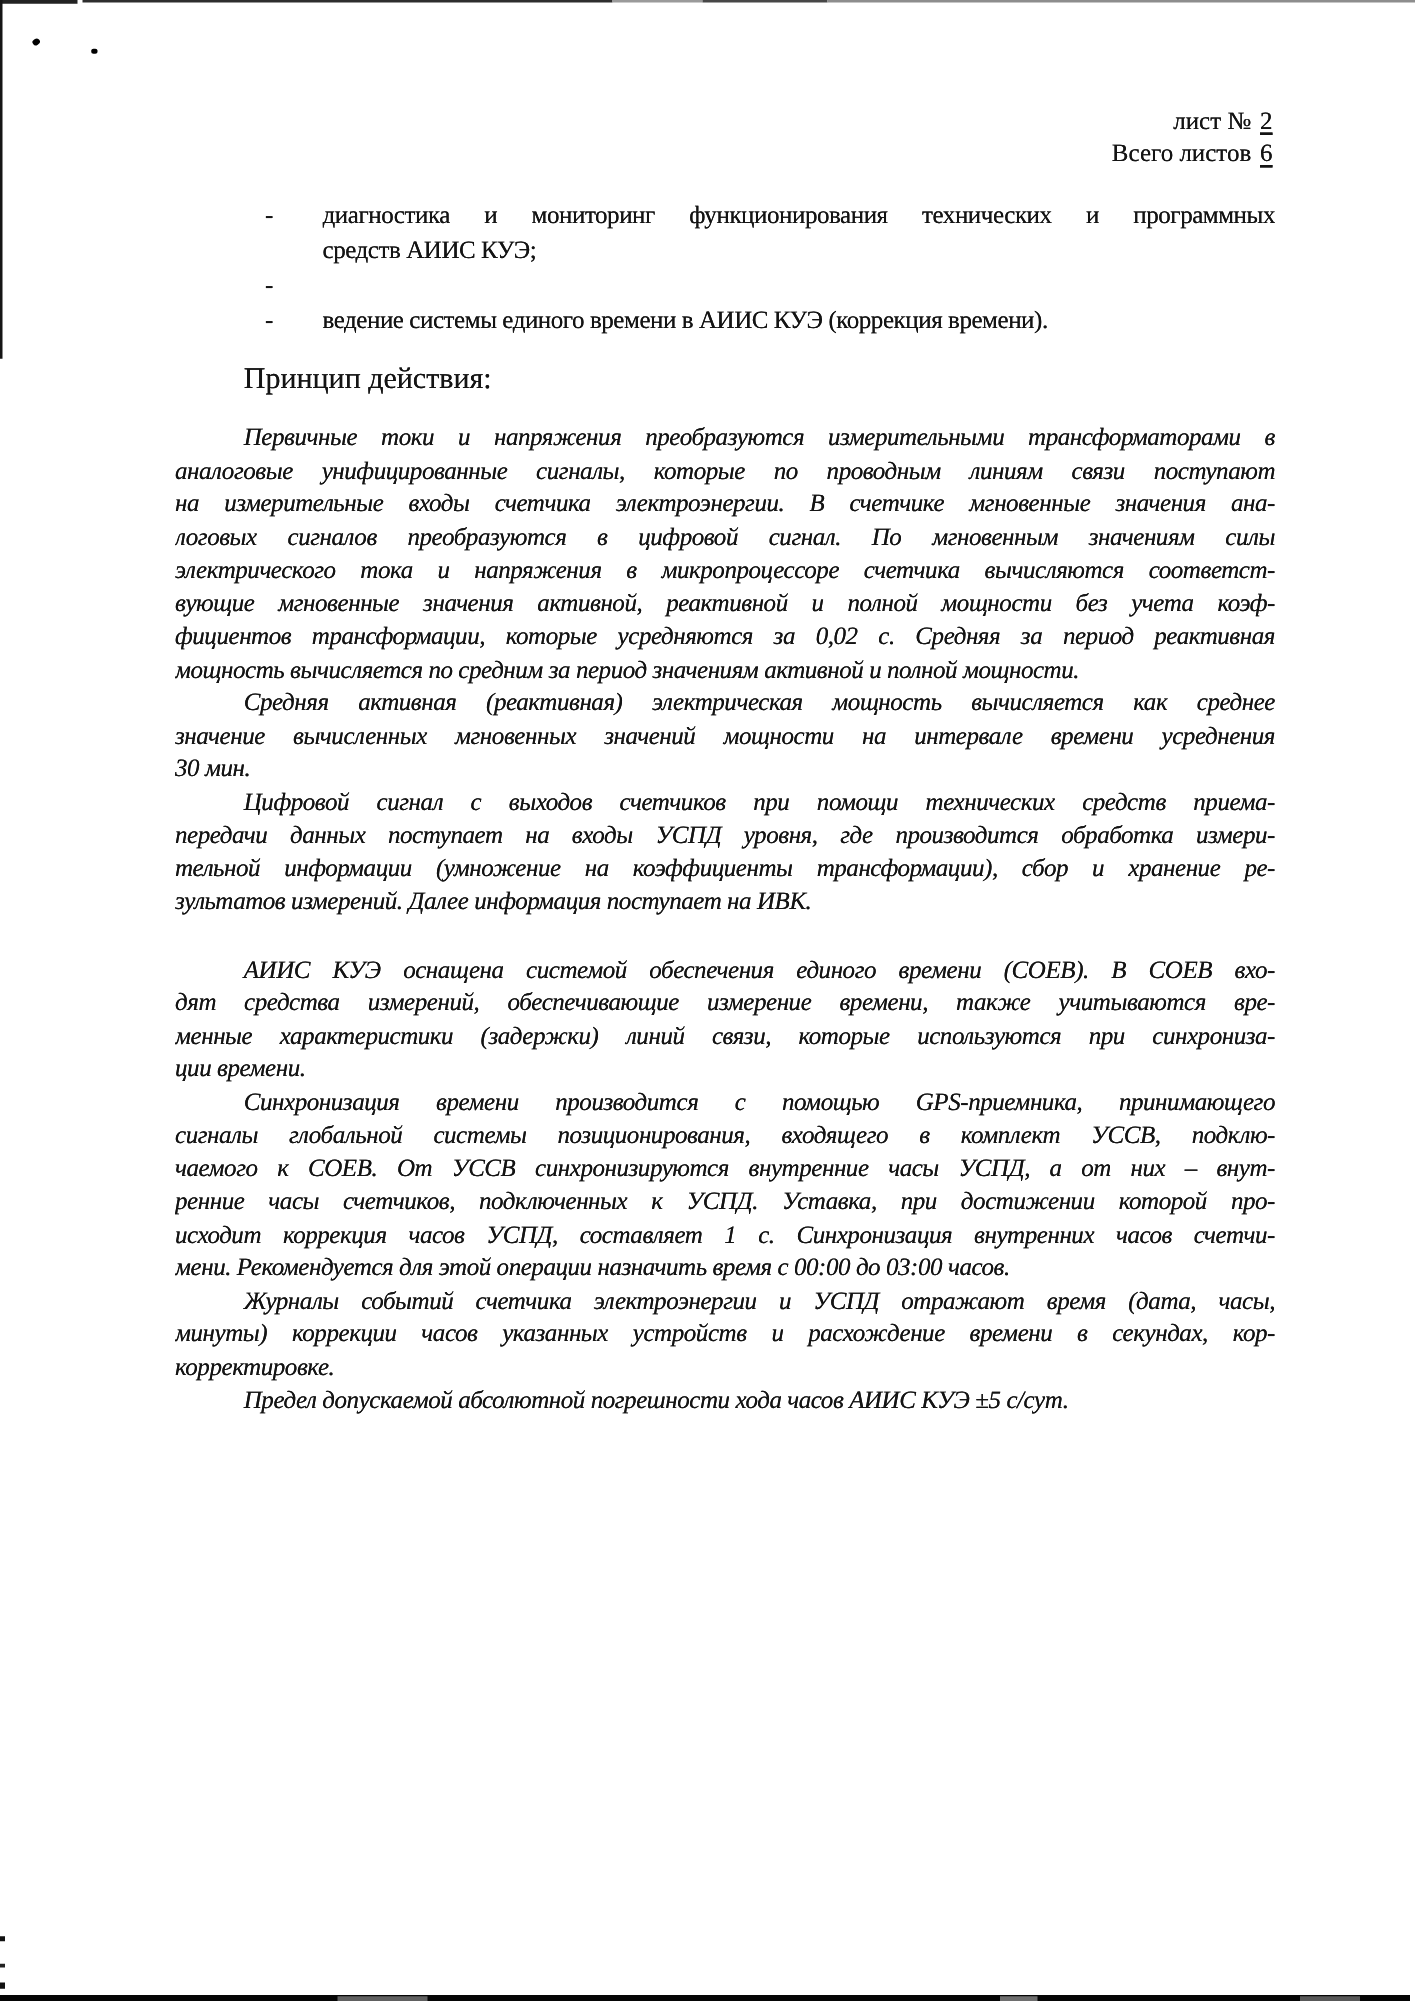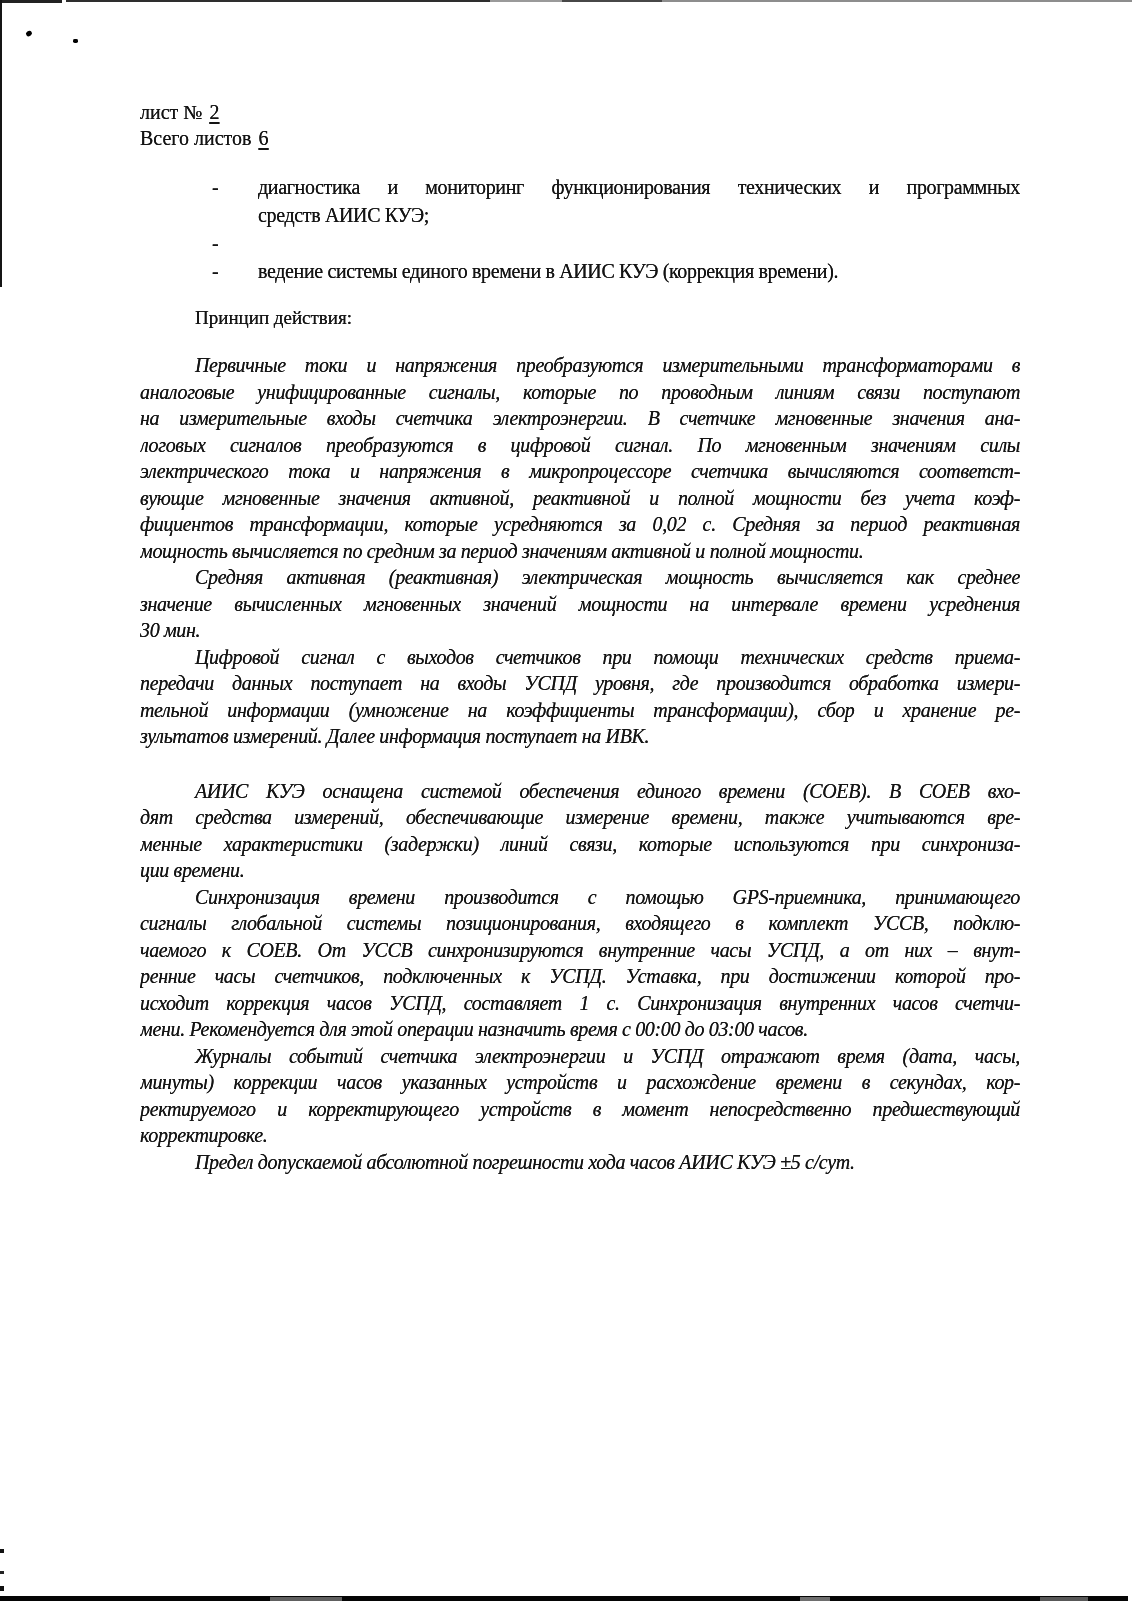--- a/index.html
+++ b/index.html
@@ -3,29 +3,29 @@
 <meta charset="utf-8">
 <style>
   html,body{margin:0;padding:0;}
   body{
     width:1132px;height:1601px;background:#ffffff;position:relative;overflow:hidden;
     font-family:"Liberation Serif","DejaVu Serif",serif;
     color:#141414;
     text-shadow:0 0 0.45px #1a1a1a;
   }
   .content{position:absolute;left:140px;top:0;width:880px;}
-  .header{padding-top:55px;text-align:left;font-size:20px;line-height:26px;margin-top:44px;}
+  .header{padding-top:84px;text-align:right;font-size:20px;line-height:26px;}
   .hline{height:26px;}
   .u{text-decoration:underline;text-underline-offset:3px;margin-left:5px;padding:0 2px;}
   .bullets{margin-top:22px;font-size:20px;line-height:28px;letter-spacing:-0.35px;}
   .bullet{display:flex;padding-left:72px;}
   .dash{flex:0 0 46px;width:46px;}
   .btext{flex:1;min-width:0;}
   .btext .tline{height:28px;}
-  .sheading{margin-top:20px;padding-left:55px;font-size:19px;line-height:26px;}
+  .sheading{margin-top:20px;padding-left:55px;font-size:24px;line-height:26px;}
   .paras{margin-top:21px;font-size:20px;line-height:26.5px;letter-spacing:-0.35px;font-style:italic;}
   .paras .tline{height:26.5px;}
   .para.gap{margin-top:28px;}
   .tline{text-align:justify;text-align-last:left;overflow:hidden;}
   .tline.fill{text-align-last:justify;}
   .tline.ind{padding-left:55px;}
   
   .art{position:absolute;pointer-events:none;}
   .top1{left:0;top:0;width:62px;height:3px;background:#222;}
   .top2{left:66px;top:0;width:424px;height:2px;background:#2e2e2e;}
@@ -128,21 +128,20 @@
         <div class="tline fill ind">Синхронизация времени производится с помощью GPS-приемника, принимающего</div>
         <div class="tline fill">сигналы глобальной системы позиционирования, входящего в комплект УССВ, подклю-</div>
         <div class="tline fill">чаемого к СОЕВ. От УССВ синхронизируются внутренние часы УСПД, а от них – внут-</div>
         <div class="tline fill">ренние часы счетчиков, подключенных к УСПД. Уставка, при достижении которой про-</div>
         <div class="tline fill">исходит коррекция часов УСПД, составляет 1 с. Синхронизация внутренних часов счетчи-</div>
         <div class="tline">мени. Рекомендуется для этой операции назначить время с 00:00 до 03:00 часов.</div>
       </div>
       <div class="para">
         <div class="tline fill ind">Журналы событий счетчика электроэнергии и УСПД отражают время (дата, часы,</div>
         <div class="tline fill">минуты) коррекции часов указанных устройств и расхождение времени в секундах, кор-</div>
-        <div class="tline fill">ректируемого и корректирующего устройств в момент непосредственно предшествующий</div>
         <div class="tline">корректировке.</div>
       </div>
       <div class="para">
         <div class="tline ind">Предел допускаемой абсолютной погрешности хода часов АИИС КУЭ ±5 с/сут.</div>
       </div>
     </div>
 
 </div>
 
 </body></html>

